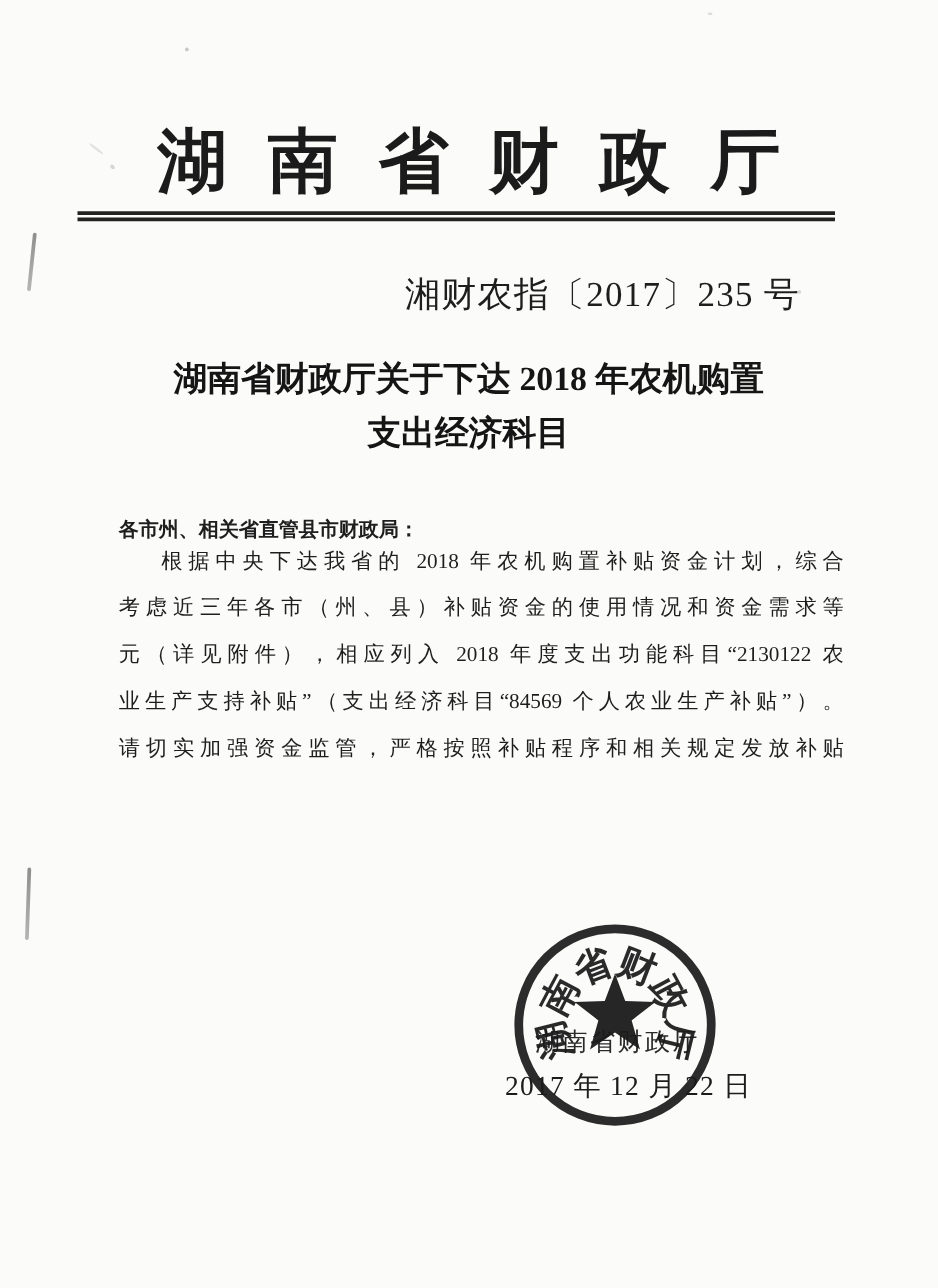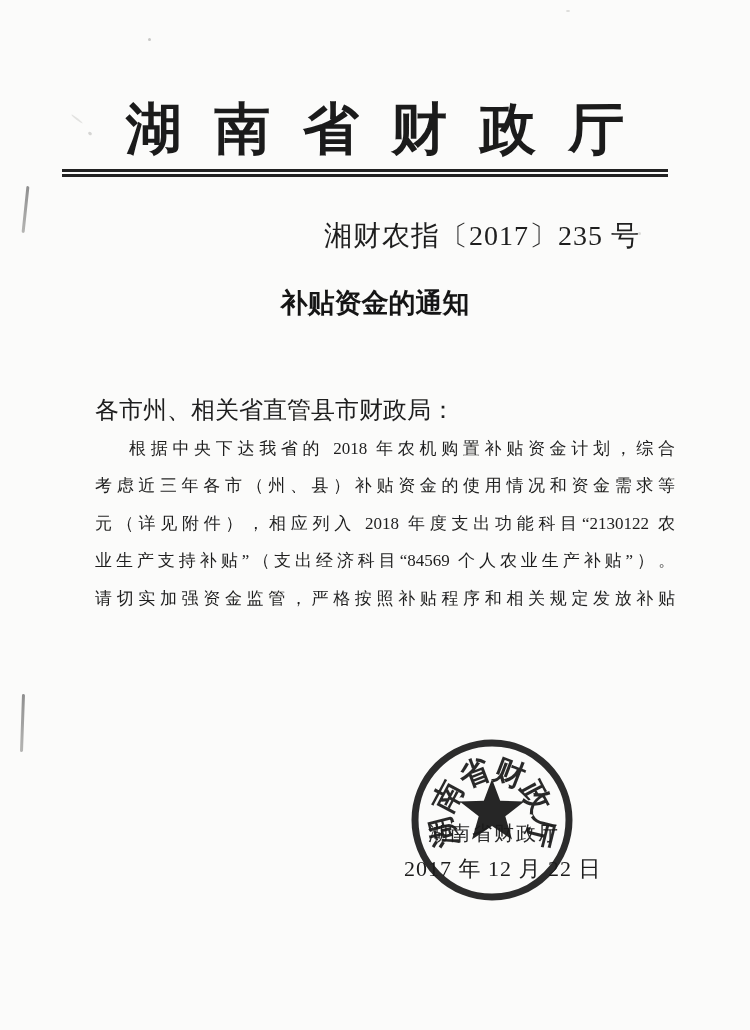--- a/index.html
+++ b/index.html
@@ -35,22 +35,22 @@
     position:absolute;top:217px;right:110px;
     font-size:28px;letter-spacing:1px;white-space:nowrap;
   }
 
   .notice-title{
     position:absolute;left:0;right:0;top:282px;
     text-align:center;font-weight:700;font-size:27px;line-height:43px;color:#151515;
   }
 
   .salutation{
-    position:absolute;left:95px;top:394px;
-    font-size:24px;white-space:nowrap;
+    position:absolute;left:95px;top:414px;
+    font-size:16px;white-space:nowrap;font-weight:bold;
   }
 
   .body-block{
     position:absolute;left:95px;top:430px;width:580px;
     font-size:17px;line-height:37.4px;
   }
   .body-line{
     text-align:justify;text-align-last:justify;
     word-break:keep-all;white-space:normal;height:37.4px;overflow:visible;
   }
@@ -94,21 +94,22 @@
 
   <div class="rule">
     <div class="bar"></div>
     <div class="gap"></div>
     <div class="bar"></div>
   </div>
 
   <div class="doc-number">湘财农指〔2017〕235 号</div>
 
   <div class="notice-title">
-    <div>补贴资金的通知</div>
+    <div>湖南省财政厅关于下达 2018 年农机购置</div>
+    <div>支出经济科目</div>
   </div>
 
   <div class="salutation">各市州、相关省直管县市财政局：</div>
 
   <div class="body-block">
     <div class="body-line indent">根据中央下达我省的 2018 年农机购置补贴资金计划，综合</div>
     <div class="body-line">考虑近三年各市（州、县）补贴资金的使用情况和资金需求等</div>
     <div class="body-line">元（详见附件），相应列入 2018 年度支出功能科目“2130122 农</div>
     <div class="body-line">业生产支持补贴”（支出经济科目“84569 个人农业生产补贴”）。</div>
     <div class="body-line">请切实加强资金监管，严格按照补贴程序和相关规定发放补贴</div>

